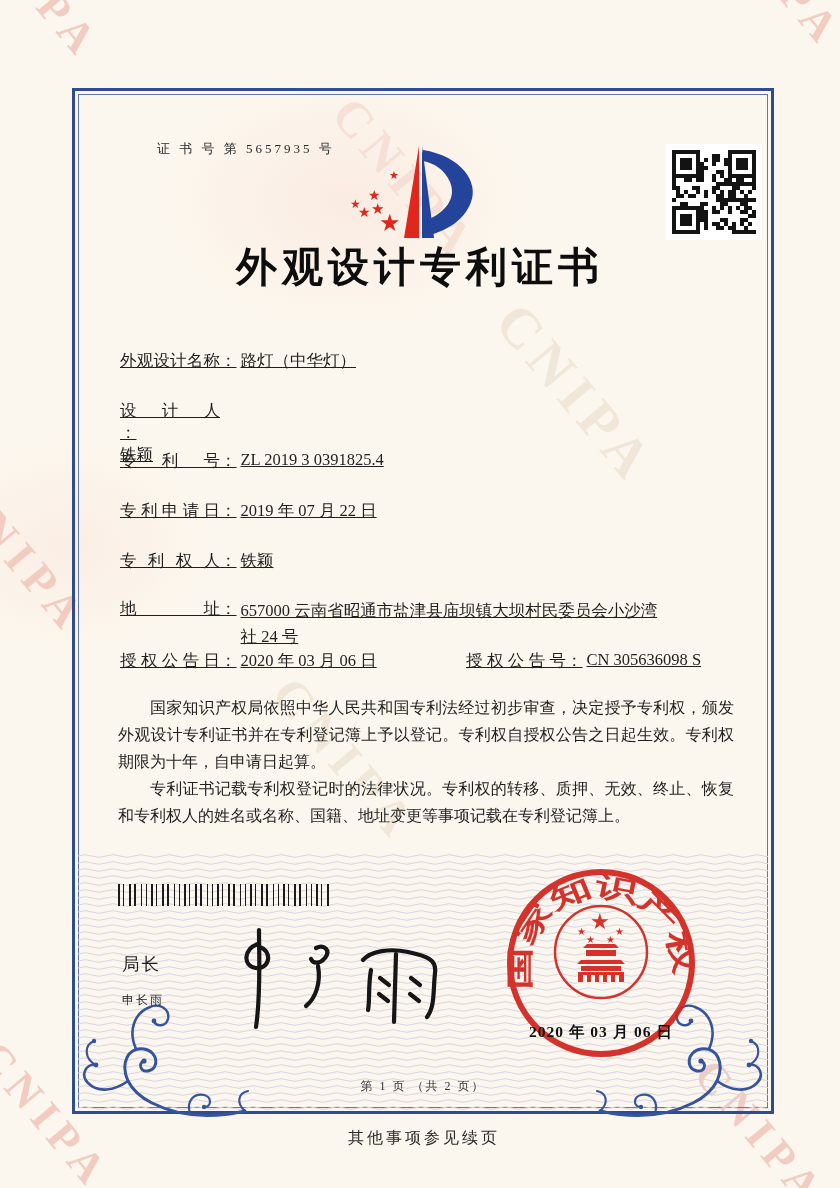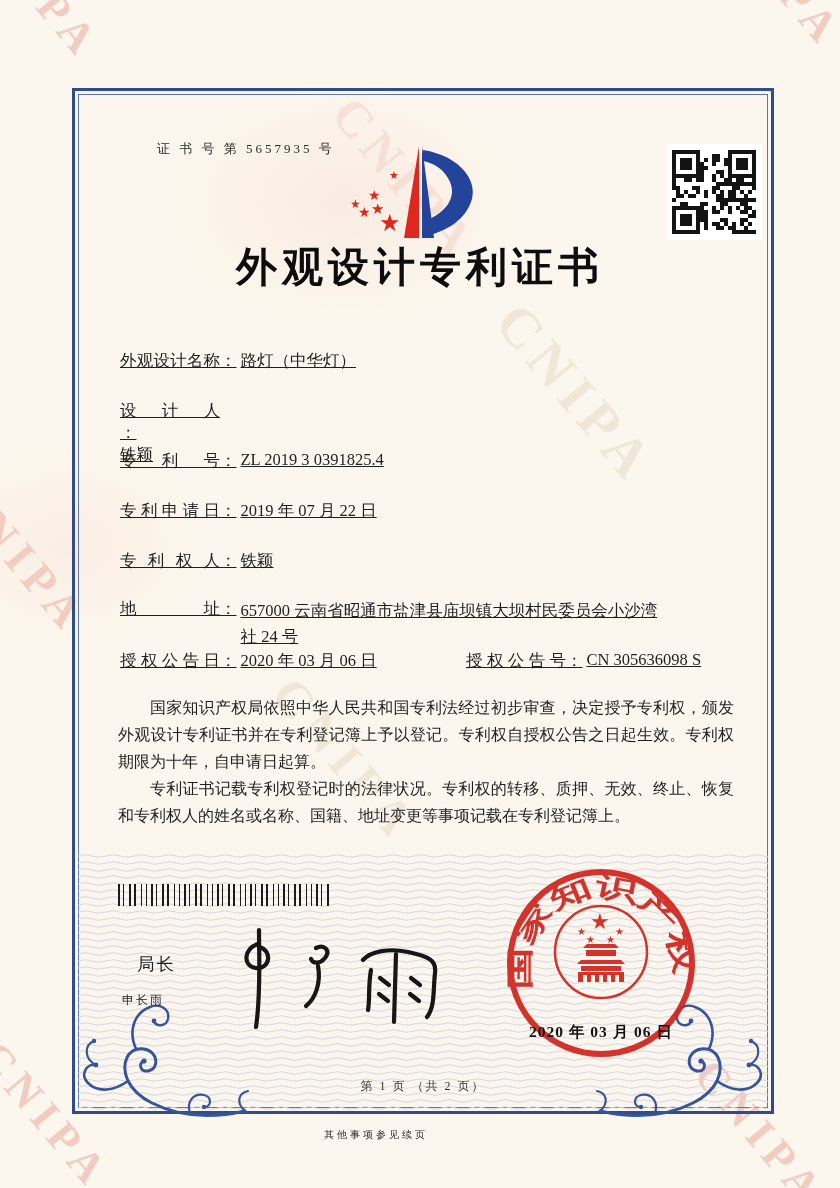--- a/index.html
+++ b/index.html
@@ -41,33 +41,33 @@
   
   .band{position:absolute;left:78px;top:853px;width:690px;height:257px;overflow:hidden;}
   .band svg path{stroke:#d8d4e4;fill:none;stroke-width:1;}
   .flourish{position:absolute;}
   .flourish path{stroke:#35549b;fill:none;stroke-linecap:round;}
   .flourish circle{fill:#35549b;}
   
   .barcode{position:absolute;left:118px;top:884px;width:218px;height:22px;}
   .barcode svg rect{fill:#1b1b1b;}
   
-  .signer-title{position:absolute;left:137px;top:952px;font-size:17.5px;letter-spacing:2px;}
+  .signer-title{position:absolute;left:122px;top:952px;font-size:17.5px;letter-spacing:2px;}
   .signer-name{position:absolute;left:122px;top:992px;font-size:12px;letter-spacing:2px;}
   .sig{position:absolute;left:218px;top:924px;}
   .sig path{stroke:#161616;stroke-width:4.2px;fill:none;stroke-linecap:round;stroke-linejoin:round;}
   
   .seal{position:absolute;left:503px;top:865px;opacity:.93;}
   .seal-date{position:absolute;left:505px;top:1022px;width:192px;text-align:center;
       font-size:15.5px;font-weight:700;color:#111;letter-spacing:1px;}
   
   .pageinfo{position:absolute;left:72px;top:1078px;width:702px;text-align:center;
       font-size:12px;letter-spacing:2px;color:#333;}
   .note{position:absolute;left:0;top:1128px;width:752px;text-align:center;
-      font-size:10px;letter-spacing:3px;color:#2a2a2a;}
+      font-size:16px;letter-spacing:3px;color:#2a2a2a;padding-left:48px;}
 </style>
 </head>
 <body>
 
 <div class="page">
 
   <div class="wm pink" style="left:-70px;top:-40px;font-size:44px;">CNIPA</div>
   <div class="wm pink" style="left:672px;top:-52px;font-size:44px;">CNIPA</div>
   <div class="wm pink" style="left:300px;top:150px;font-size:50px;opacity:.45;">CNIPA</div>
   <div class="wm faint" style="left:470px;top:360px;font-size:56px;">CNIPA</div>

